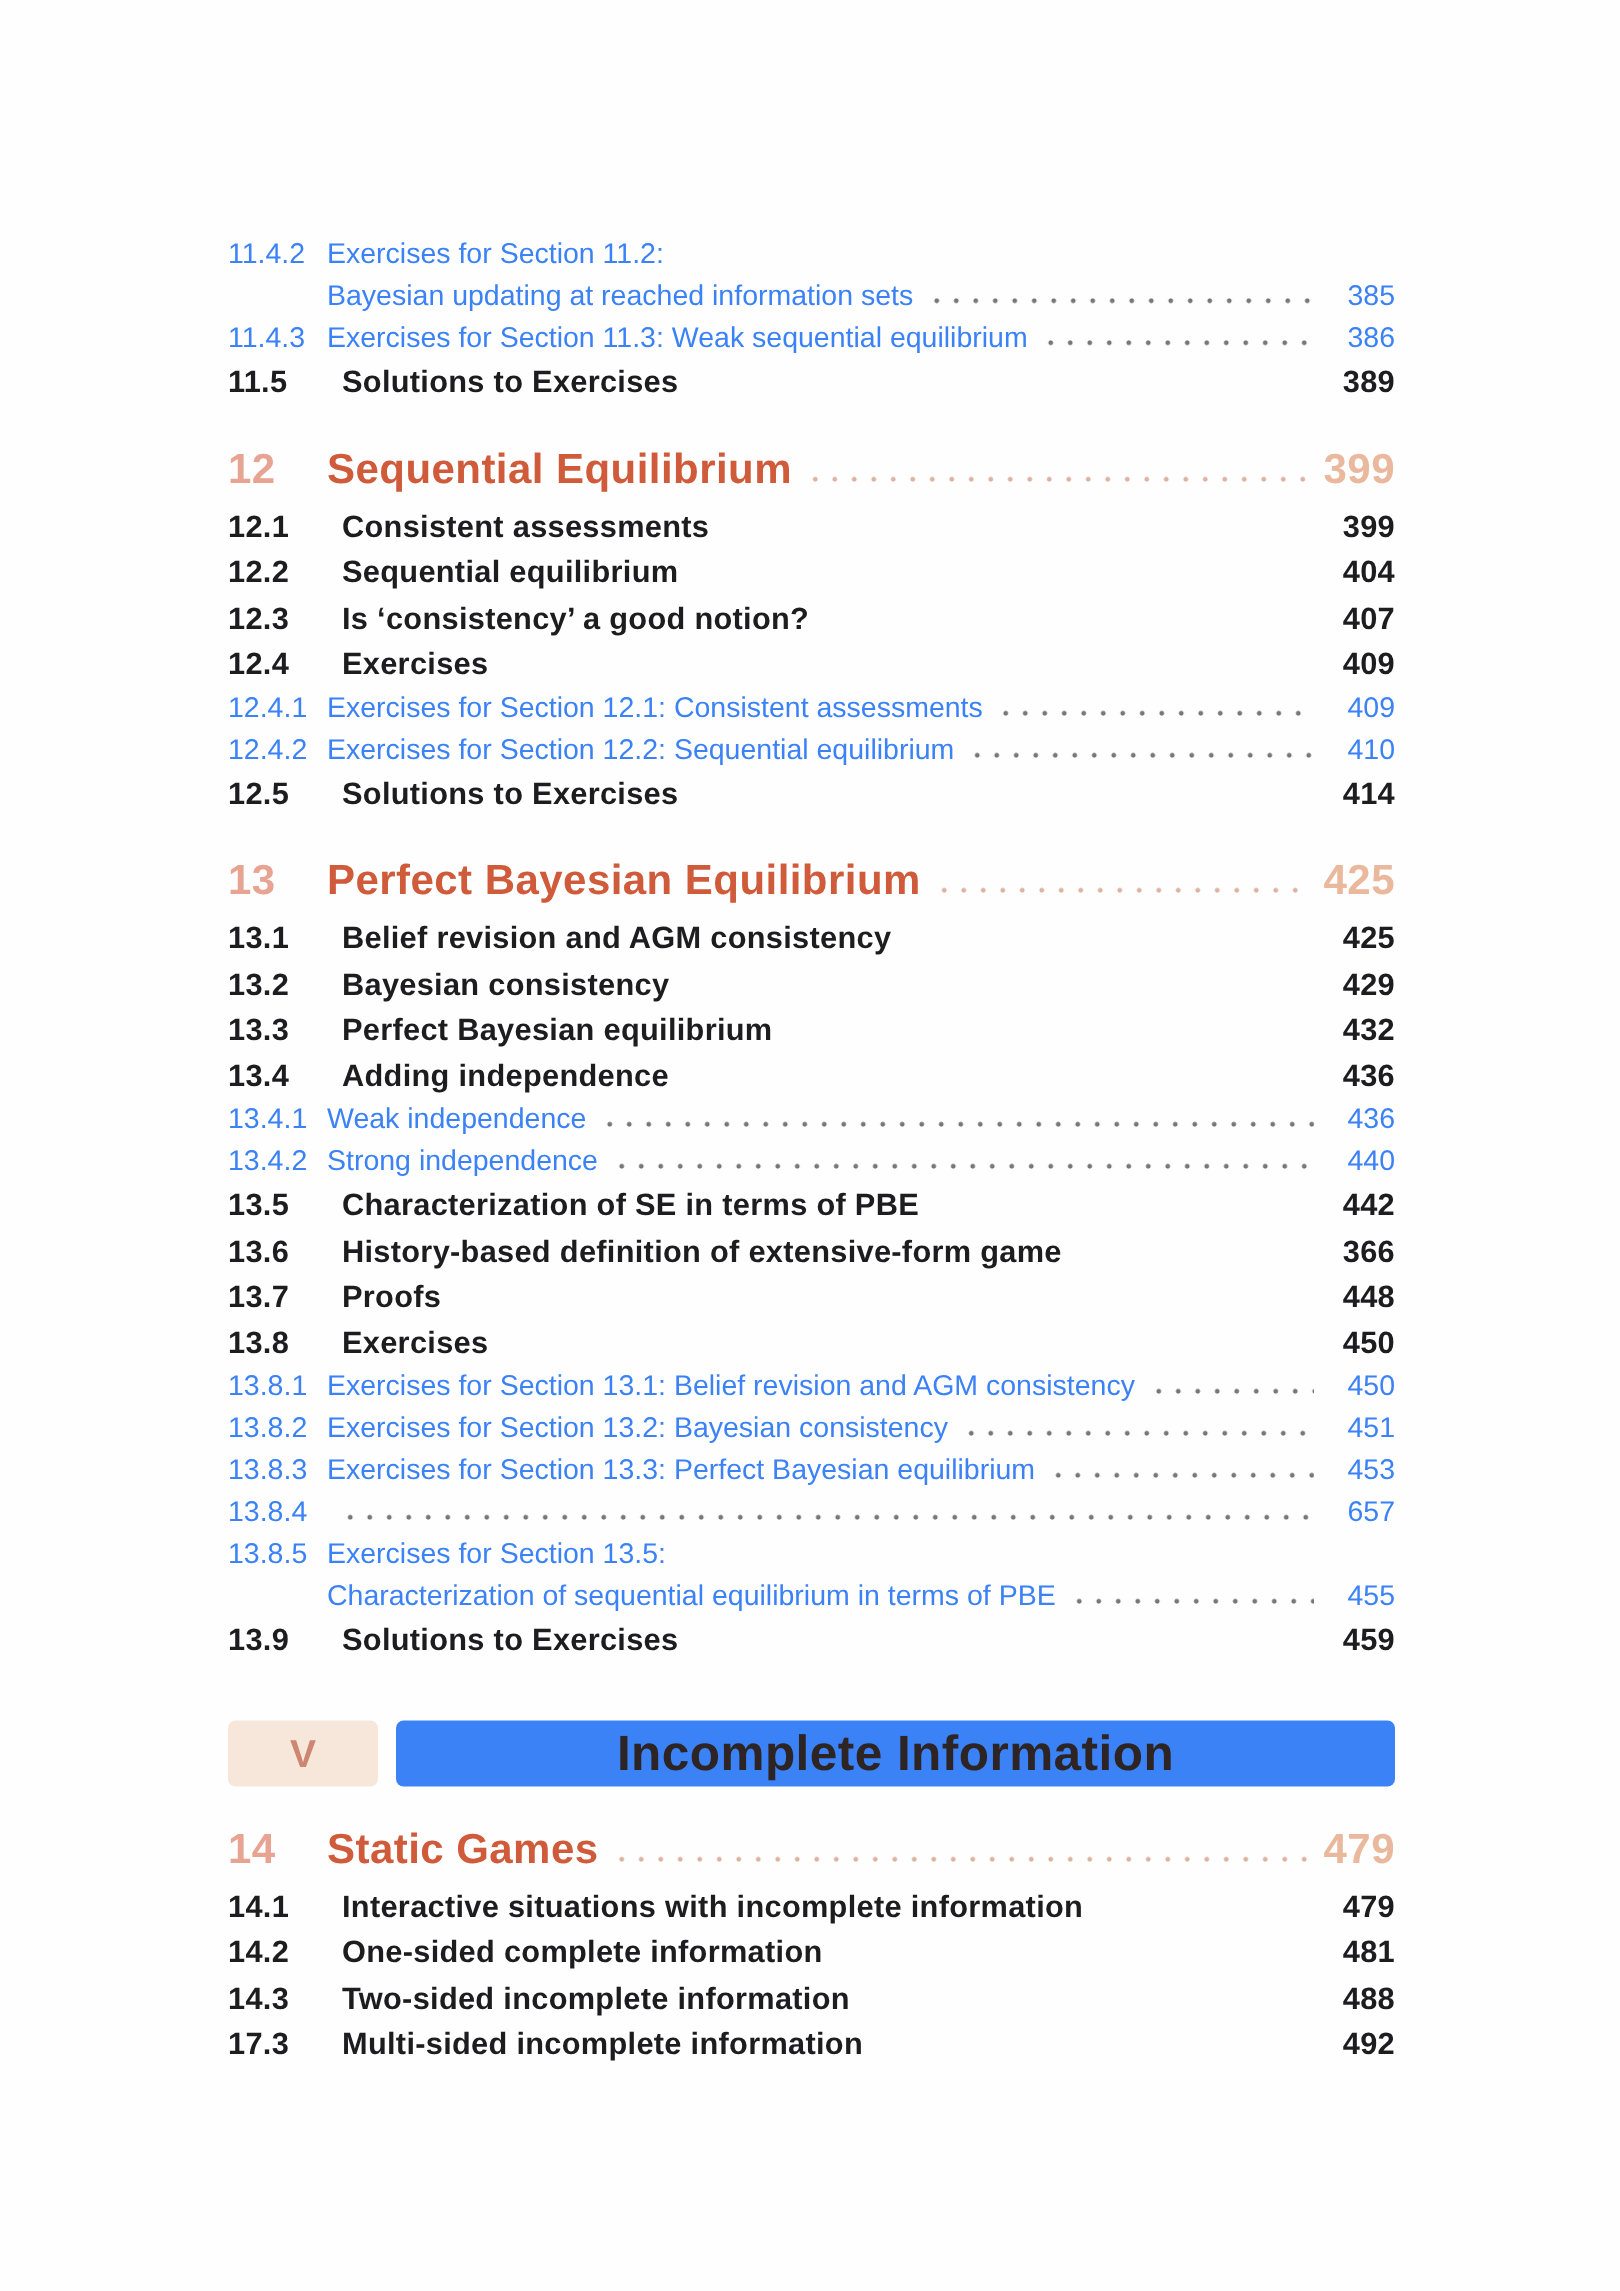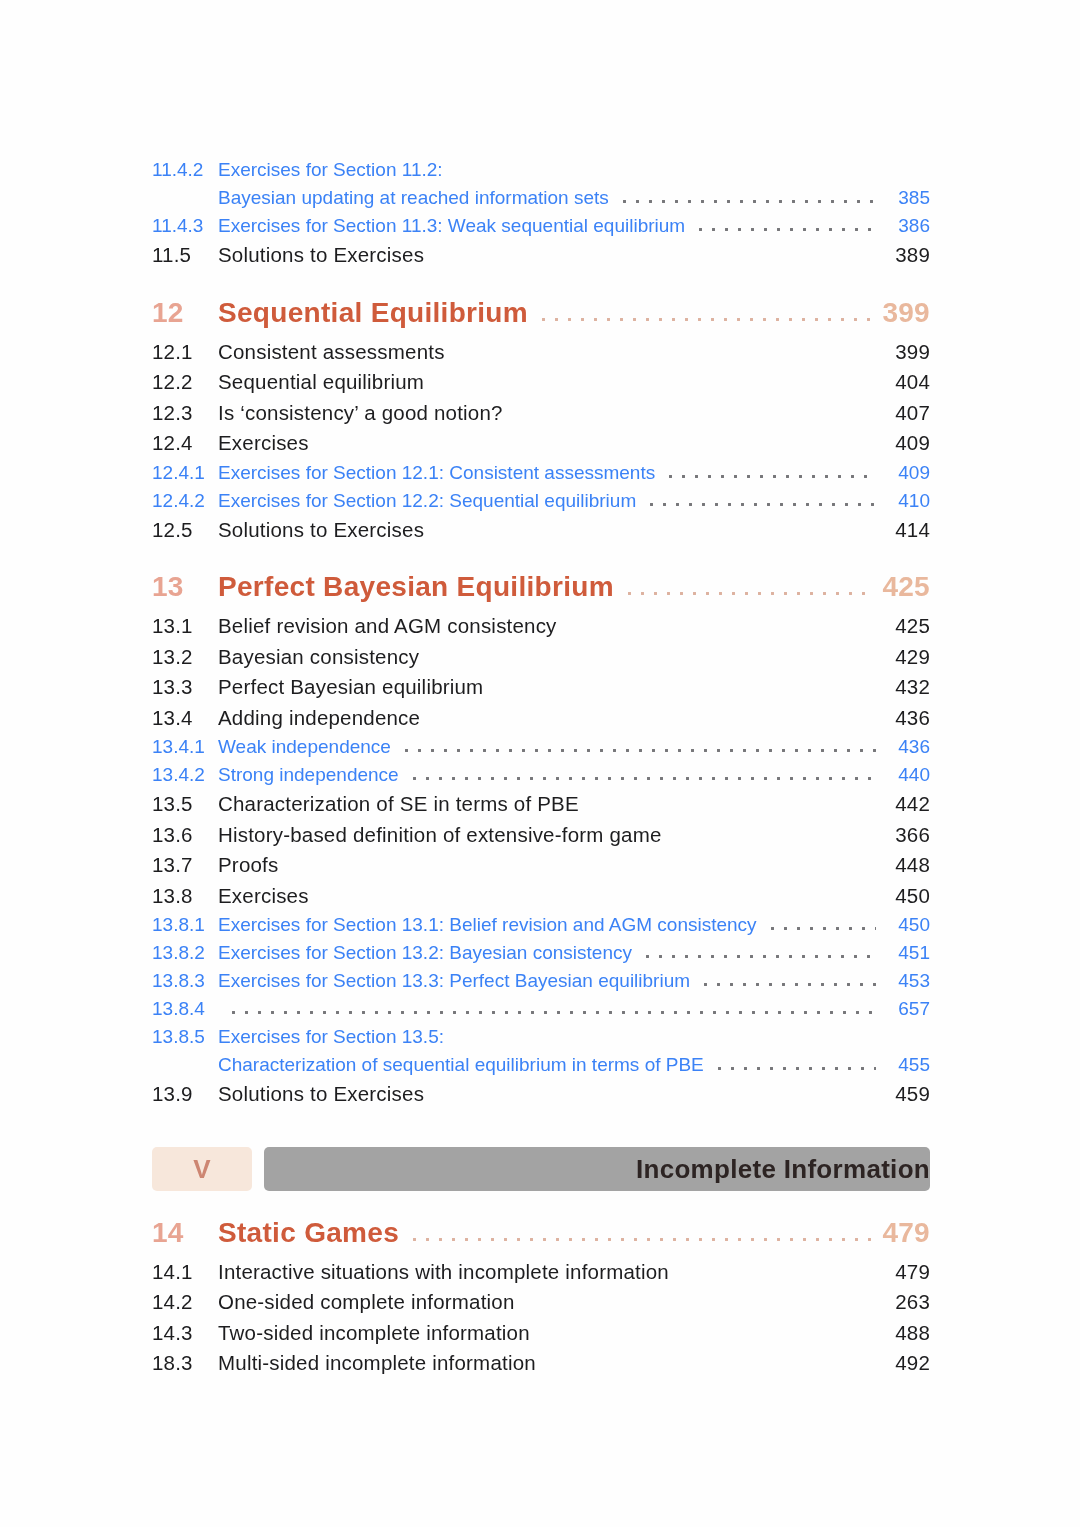--- a/index.html
+++ b/index.html
@@ -54,24 +54,25 @@
     font-weight: 400;
     color: #3b82f6;
     line-height: 28px;
   }
   .row.sub .leader, .row.cont .leader {
     background-image: radial-gradient(circle, #77777a 1.4px, rgba(0,0,0,0) 1.8px);
   }
   
   .row.main {
     font-size: 20.5px;
-    font-weight: 400;
+    font-weight: 700;
     color: #1d1d1f;
     line-height: 30.5px;
     letter-spacing: 0.2px;
+    gap: 10px;
   }
   
   .row.chapter {
     font-size: 28px;
     font-weight: 700;
     line-height: 34px;
     margin-top: 25px;
     margin-bottom: 7px;
     letter-spacing: 0.3px;
   }
@@ -95,25 +96,25 @@
     background: #f7e7db;
     color: #cd8672;
     font-size: 26px;
     font-weight: 700;
     text-align: center;
     line-height: 44px;
     border-radius: 5px;
   }
   .part-title {
     flex: 1 1 auto;
-    background: #a3a3a3;
+    background: #3b82f6;
     color: #2d2423;
-    font-size: 26px;
+    font-size: 33px;
     font-weight: 700;
-    text-align: right;
+    text-align: center;
     line-height: 44px;
     border-radius: 5px;
     letter-spacing: 0.3px;
   }
 </style>
 </head>
 <body>
 
 <div class="page">
   <div class="toc" id="toc">
@@ -309,28 +310,28 @@
       <div class="row main">
         <span class="num">14.1</span>
         <span class="title">Interactive situations with incomplete information</span>
         <span class="leader no-dots"></span>
         <span class="pg">479</span>
       </div>
       <div class="row main">
         <span class="num">14.2</span>
         <span class="title">One-sided complete information</span>
         <span class="leader no-dots"></span>
-        <span class="pg">263</span>
+        <span class="pg">481</span>
       </div>
       <div class="row main">
         <span class="num">14.3</span>
         <span class="title">Two-sided incomplete information</span>
         <span class="leader no-dots"></span>
         <span class="pg">488</span>
       </div>
       <div class="row main">
-        <span class="num">18.3</span>
+        <span class="num">17.3</span>
         <span class="title">Multi-sided incomplete information</span>
         <span class="leader no-dots"></span>
         <span class="pg">492</span>
       </div>
     </div>
 </div>
 
 </body></html>

